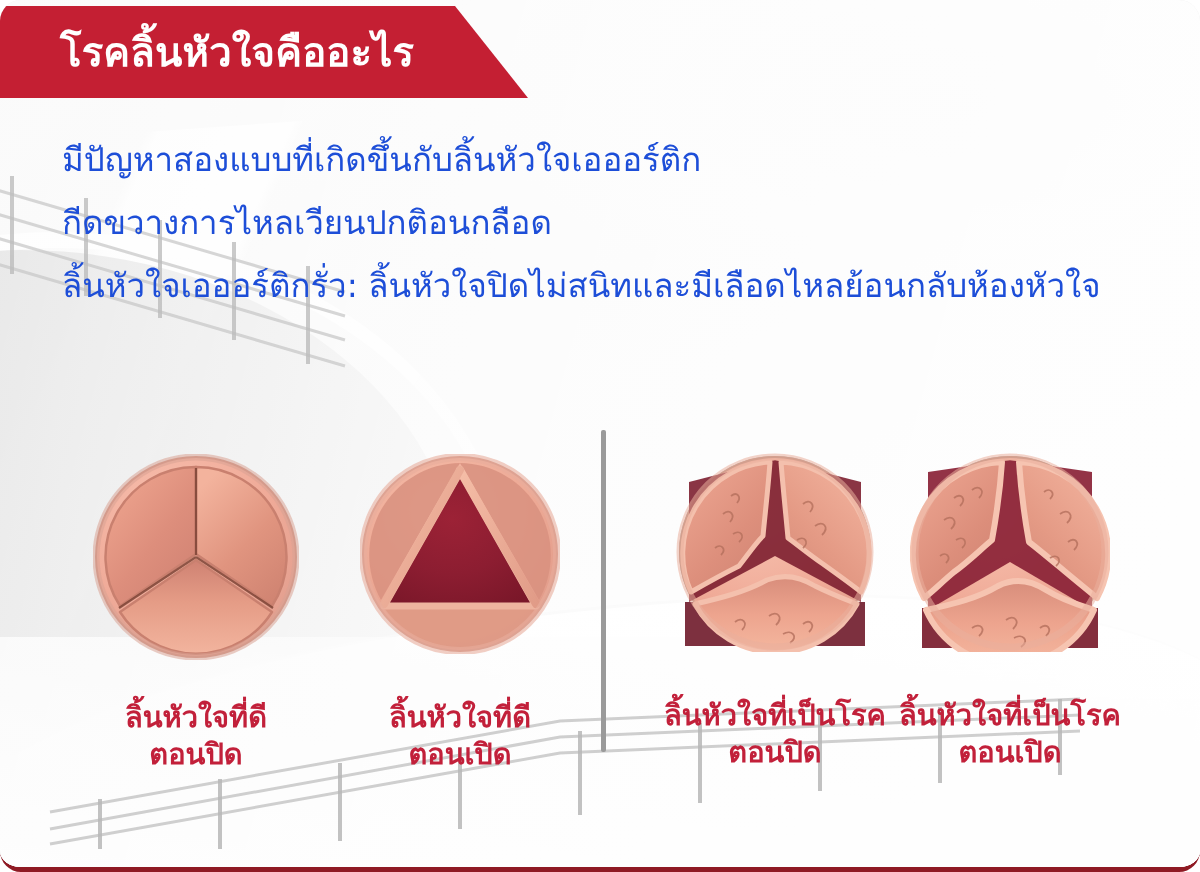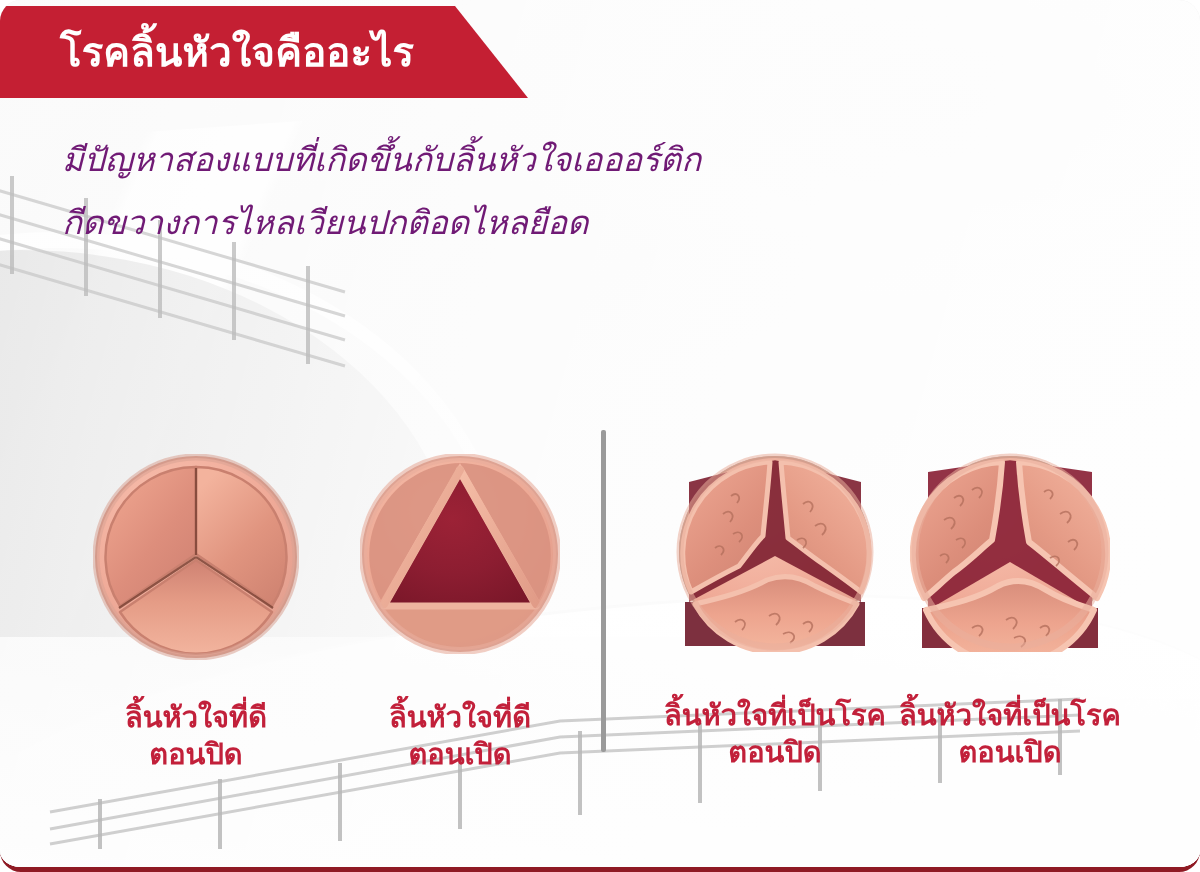--- a/index.html
+++ b/index.html
@@ -119,26 +119,25 @@
     line-height: 1;
     white-space: nowrap;
   }
 
   
   .body-text {
     position: absolute;
     left: 62px;
     top: 128px;
     width: 1110px;
-    color: #701a75;
+    color: #1d4ed8;
     font-size: 33px;
     line-height: 63px;
     font-weight: 400;
     white-space: nowrap;
-    font-style: italic;
   }
   .body-line { display: block; }
 
   
   .figures {
     position: absolute;
     left: 0;
     top: 430px;
     width: 1200px;
     height: 340px;
@@ -227,21 +226,22 @@
       </svg>
     </div>
   </div>
 
   <div class="banner">
     <div class="banner-title">โรคลิ้นหัวใจคืออะไร</div>
   </div>
 
   <div class="body-text">
     <span class="body-line">มีปัญหาสองแบบที่เกิดขึ้นกับลิ้นหัวใจเอออร์ติก</span>
-    <span class="body-line">กีดขวางการไหลเวียนปกติอดไหลยือด</span>
+    <span class="body-line">กีดขวางการไหลเวียนปกติอนกลือด</span>
+    <span class="body-line">ลิ้นหัวใจเอออร์ติกรั่ว: ลิ้นหัวใจปิดไม่สนิทและมีเลือดไหลย้อนกลับห้องหัวใจ</span>
   </div>
 
   <div class="figures">
 
     <div class="divider"></div>
 
     <div class="valve-cell c1">
       <div class="valve-art">
         <svg width="206" height="206" viewBox="0 0 206 206" aria-hidden="true">
           <defs>

